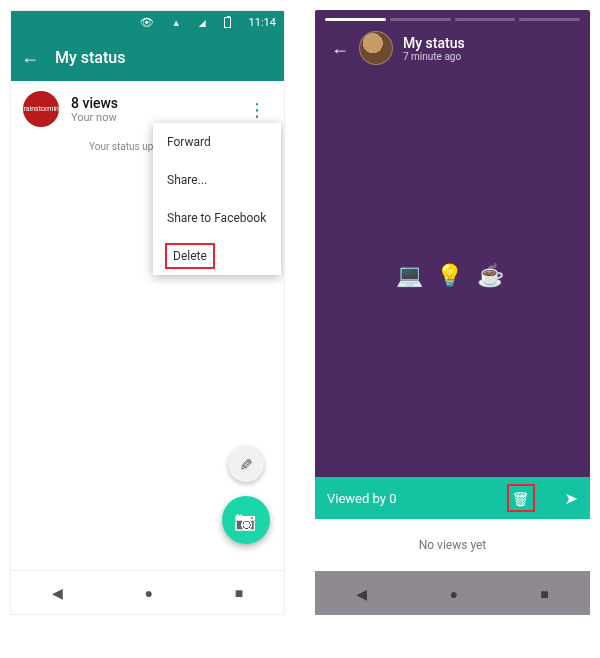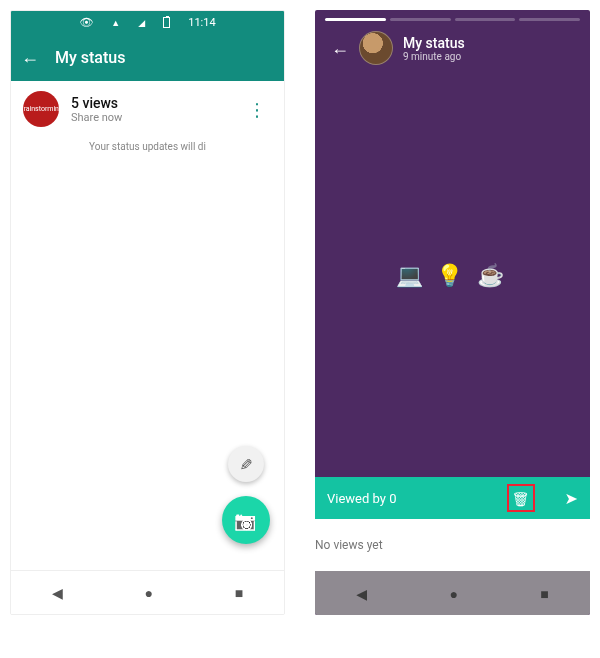--- a/index.html
+++ b/index.html
@@ -2,21 +2,21 @@
 <html><head>
 <meta charset="utf-8">
 <style>
   * { box-sizing: border-box; margin: 0; padding: 0; font-family: Roboto, Arial, sans-serif; }
   body { width: 600px; height: 658px; background: #fff; position: relative; }
   .container { display: flex; gap: 30px; padding: 10px; height: 100%; }
   .screen { width: 275px; height: 605px; background: #fff; position: relative; overflow: hidden; border-radius: 2px; }
 
   
   .left-screen { border: 1px solid #eee; }
-  .statusbar-l { height: 22px; background: #128c7e; display:flex; justify-content:center; align-items:center; padding:0 8px; gap:18px; color:#fff; font-size:11px; }
+  .statusbar-l { height: 22px; background: #128c7e; display:flex; justify-content:flex-end; align-items:center; padding:0 8px; gap:18px; color:#fff; font-size:11px; }
   .topbar-l { height: 48px; background: #128c7e; color:#fff; display:flex; align-items:center; padding:0 10px; gap:16px; }
   .topbar-l .title { font-size:16px; font-weight:500; }
   .status-row { display:flex; align-items:center; padding:10px 12px; gap:12px; }
   .thumb { width:36px; height:36px; border-radius:50%; background:#b91c1c; display:flex; align-items:center; justify-content:center; color:#fff; font-size:7px; text-align:center; line-height:1; }
   .status-info .v { font-size:14px; color:#111; font-weight:500; }
   .status-info .t { font-size:11px; color:#888; }
   .more-dots { margin-left:auto; color:#128c7e; font-size:18px; padding:6px; }
   .hint { font-size:10px; color:#888; text-align:center; padding:4px 12px; }
   .menu { position:absolute; top:112px; left:142px; width:128px; background:#fff; box-shadow:0 2px 10px rgba(0,0,0,.3); }
   .menu-item { padding:12px 14px; font-size:12px; color:#333; cursor:pointer; }
@@ -35,21 +35,21 @@
   .story-header { display:flex; align-items:center; gap:10px; color:#fff; padding:0 6px 8px; }
   .avatar { width:34px; height:34px; border-radius:50%; background:radial-gradient(circle at 40% 35%, #c79a6a 0 35%, #6b4a2e 36% 100%); border:1px solid rgba(255,255,255,.3); }
   .story-title { font-size:14px; font-weight:500; }
   .story-sub { font-size:10px; opacity:.75; }
   .story-body { flex:1; display:flex; flex-direction:column; align-items:center; justify-content:center; }
   .emoji-row { font-size:22px; letter-spacing:4px; }
   .brain-text { font-family: cursive; color:#fff; font-size:20px; margin-top:6px; }
   .viewed-bar { height:42px; background:#14c3a2; color:#fff; display:flex; align-items:center; padding:0 12px; gap:22px; }
   .viewed-bar .label { font-size:13px; }
   .del-box { margin-left:auto; width:28px; height:28px; border:2px solid #e23; display:flex; align-items:center; justify-content:center; }
-  .empty-card { background:#fff; color:#777; font-size:12px; display:flex; align-items:center; height:52px; }
+  .empty-card { background:#fff; color:#777; font-size:12px; display:flex; align-items:center; justify-content:center; height:52px; }
   .navbar-r { height:44px; background:#8f8a91; display:flex; justify-content:space-around; align-items:center; color:#3c3c3c; }
 
   
   .ico { display:inline-block; }
   .ico-back::before { content:"←"; font-size:18px; }
   .ico-dots::before { content:"⋮"; }
   .ico-pencil::before { content:"✎"; transform:rotate(90deg); display:inline-block; }
   .ico-camera::before { content:"📷"; font-size:18px; filter:grayscale(1) brightness(3); }
   .ico-nav-back::before { content:"◀"; font-size:14px; }
   .ico-nav-home::before { content:"●"; font-size:14px; }
@@ -77,27 +77,33 @@
     </div>
     <div class="topbar-l">
       <span class="ico ico-back"></span>
       <span class="title">My status</span>
     </div>
     <div class="status-row">
       <div class="thumb">
           <span>Brainstorming</span>
         </div>
       <div class="status-info">
-        <div class="v">5 views</div>
-        <div class="t">Share now</div>
+        <div class="v">8 views</div>
+        <div class="t">Your now</div>
       </div>
       <span class="more-dots ico ico-dots"></span>
     </div>
     <div class="hint">Your status updates will di</div>
 
+    <div class="menu">
+      <div class="menu-item">Forward</div>
+      <div class="menu-item">Share...</div>
+      <div class="menu-item">Share to Facebook</div>
+      <div><span class="menu-item highlight">Delete</span></div>
+    </div>
 
     <div class="fab-stack">
       <div class="fab-sm">
           <span class="ico ico-pencil"></span>
         </div>
       <div class="fab-lg">
           <span class="ico ico-camera"></span>
         </div>
     </div>
 
@@ -114,21 +120,21 @@
         <div class="progress-seg filled"></div>
         <div class="progress-seg"></div>
         <div class="progress-seg"></div>
         <div class="progress-seg"></div>
       </div>
       <div class="story-header">
         <span class="ico ico-back"></span>
         <div class="avatar"></div>
         <div>
           <div class="story-title">My status</div>
-          <div class="story-sub">9 minute ago</div>
+          <div class="story-sub">7 minute ago</div>
         </div>
       </div>
     </div>
 
     <div class="story-body">
       <div class="emoji-row">💻 💡 ☕</div>
     </div>
 
     <div class="viewed-bar">
       <span class="label">Viewed by 0</span>

